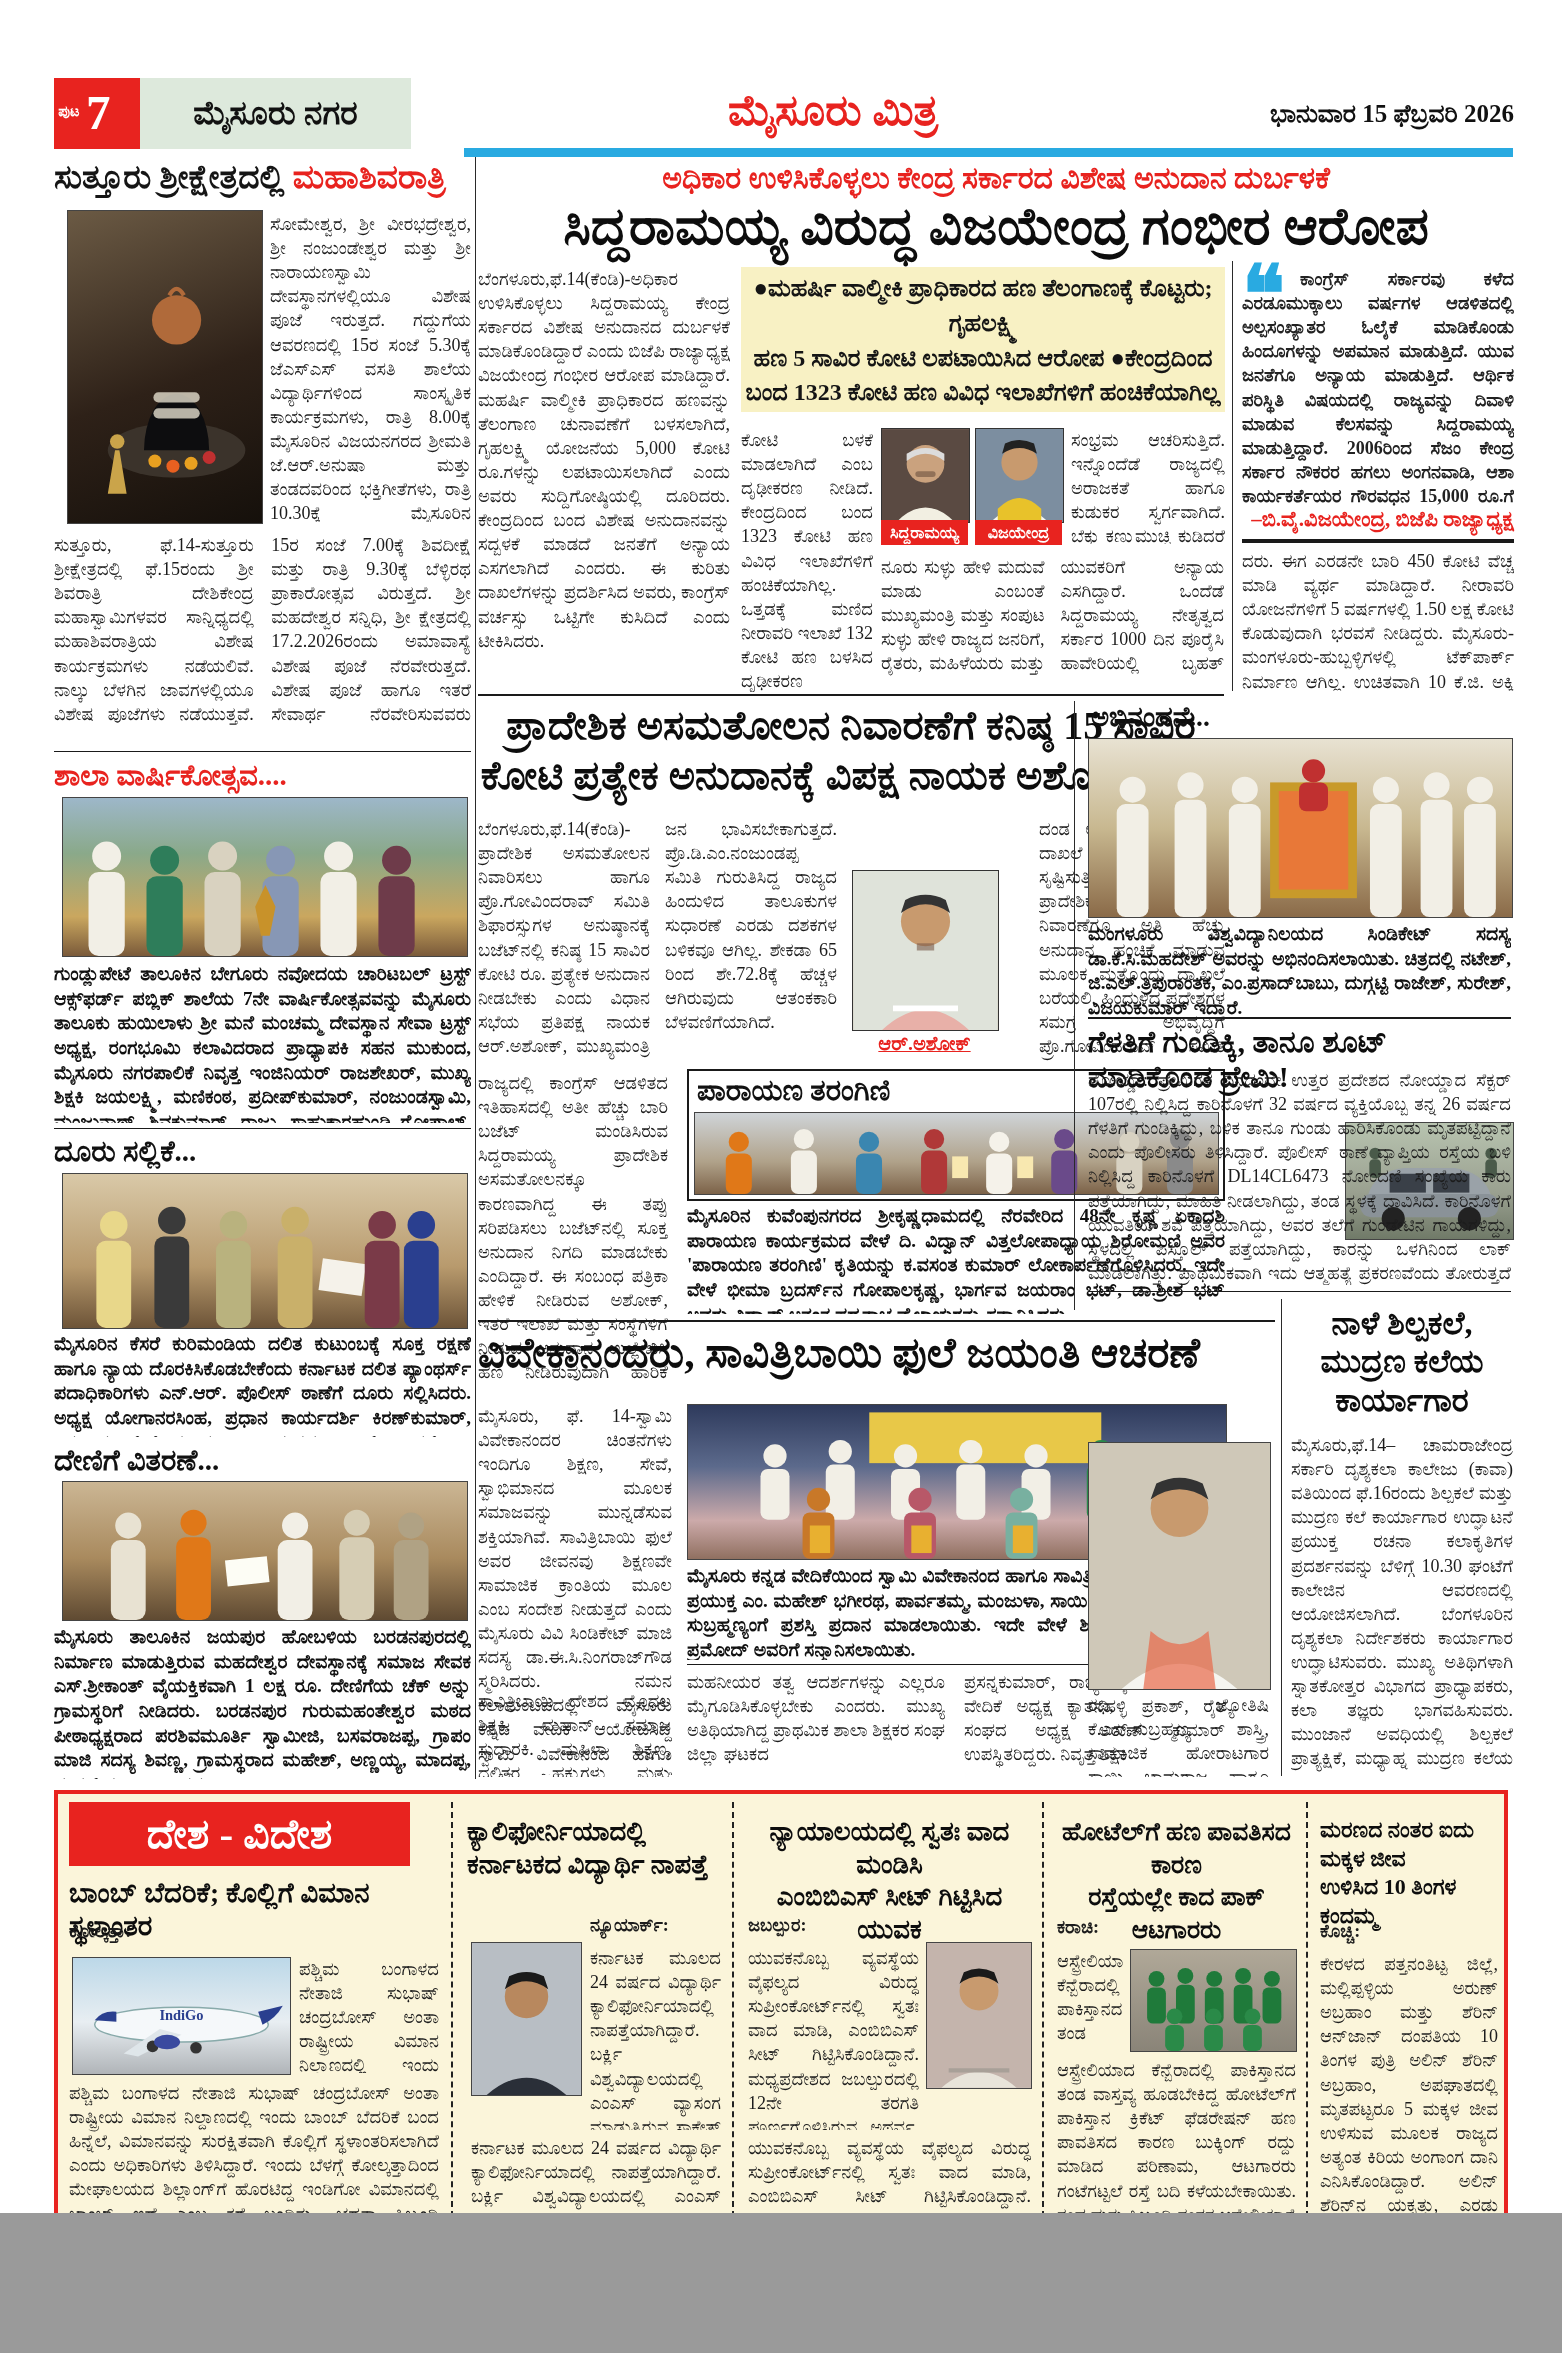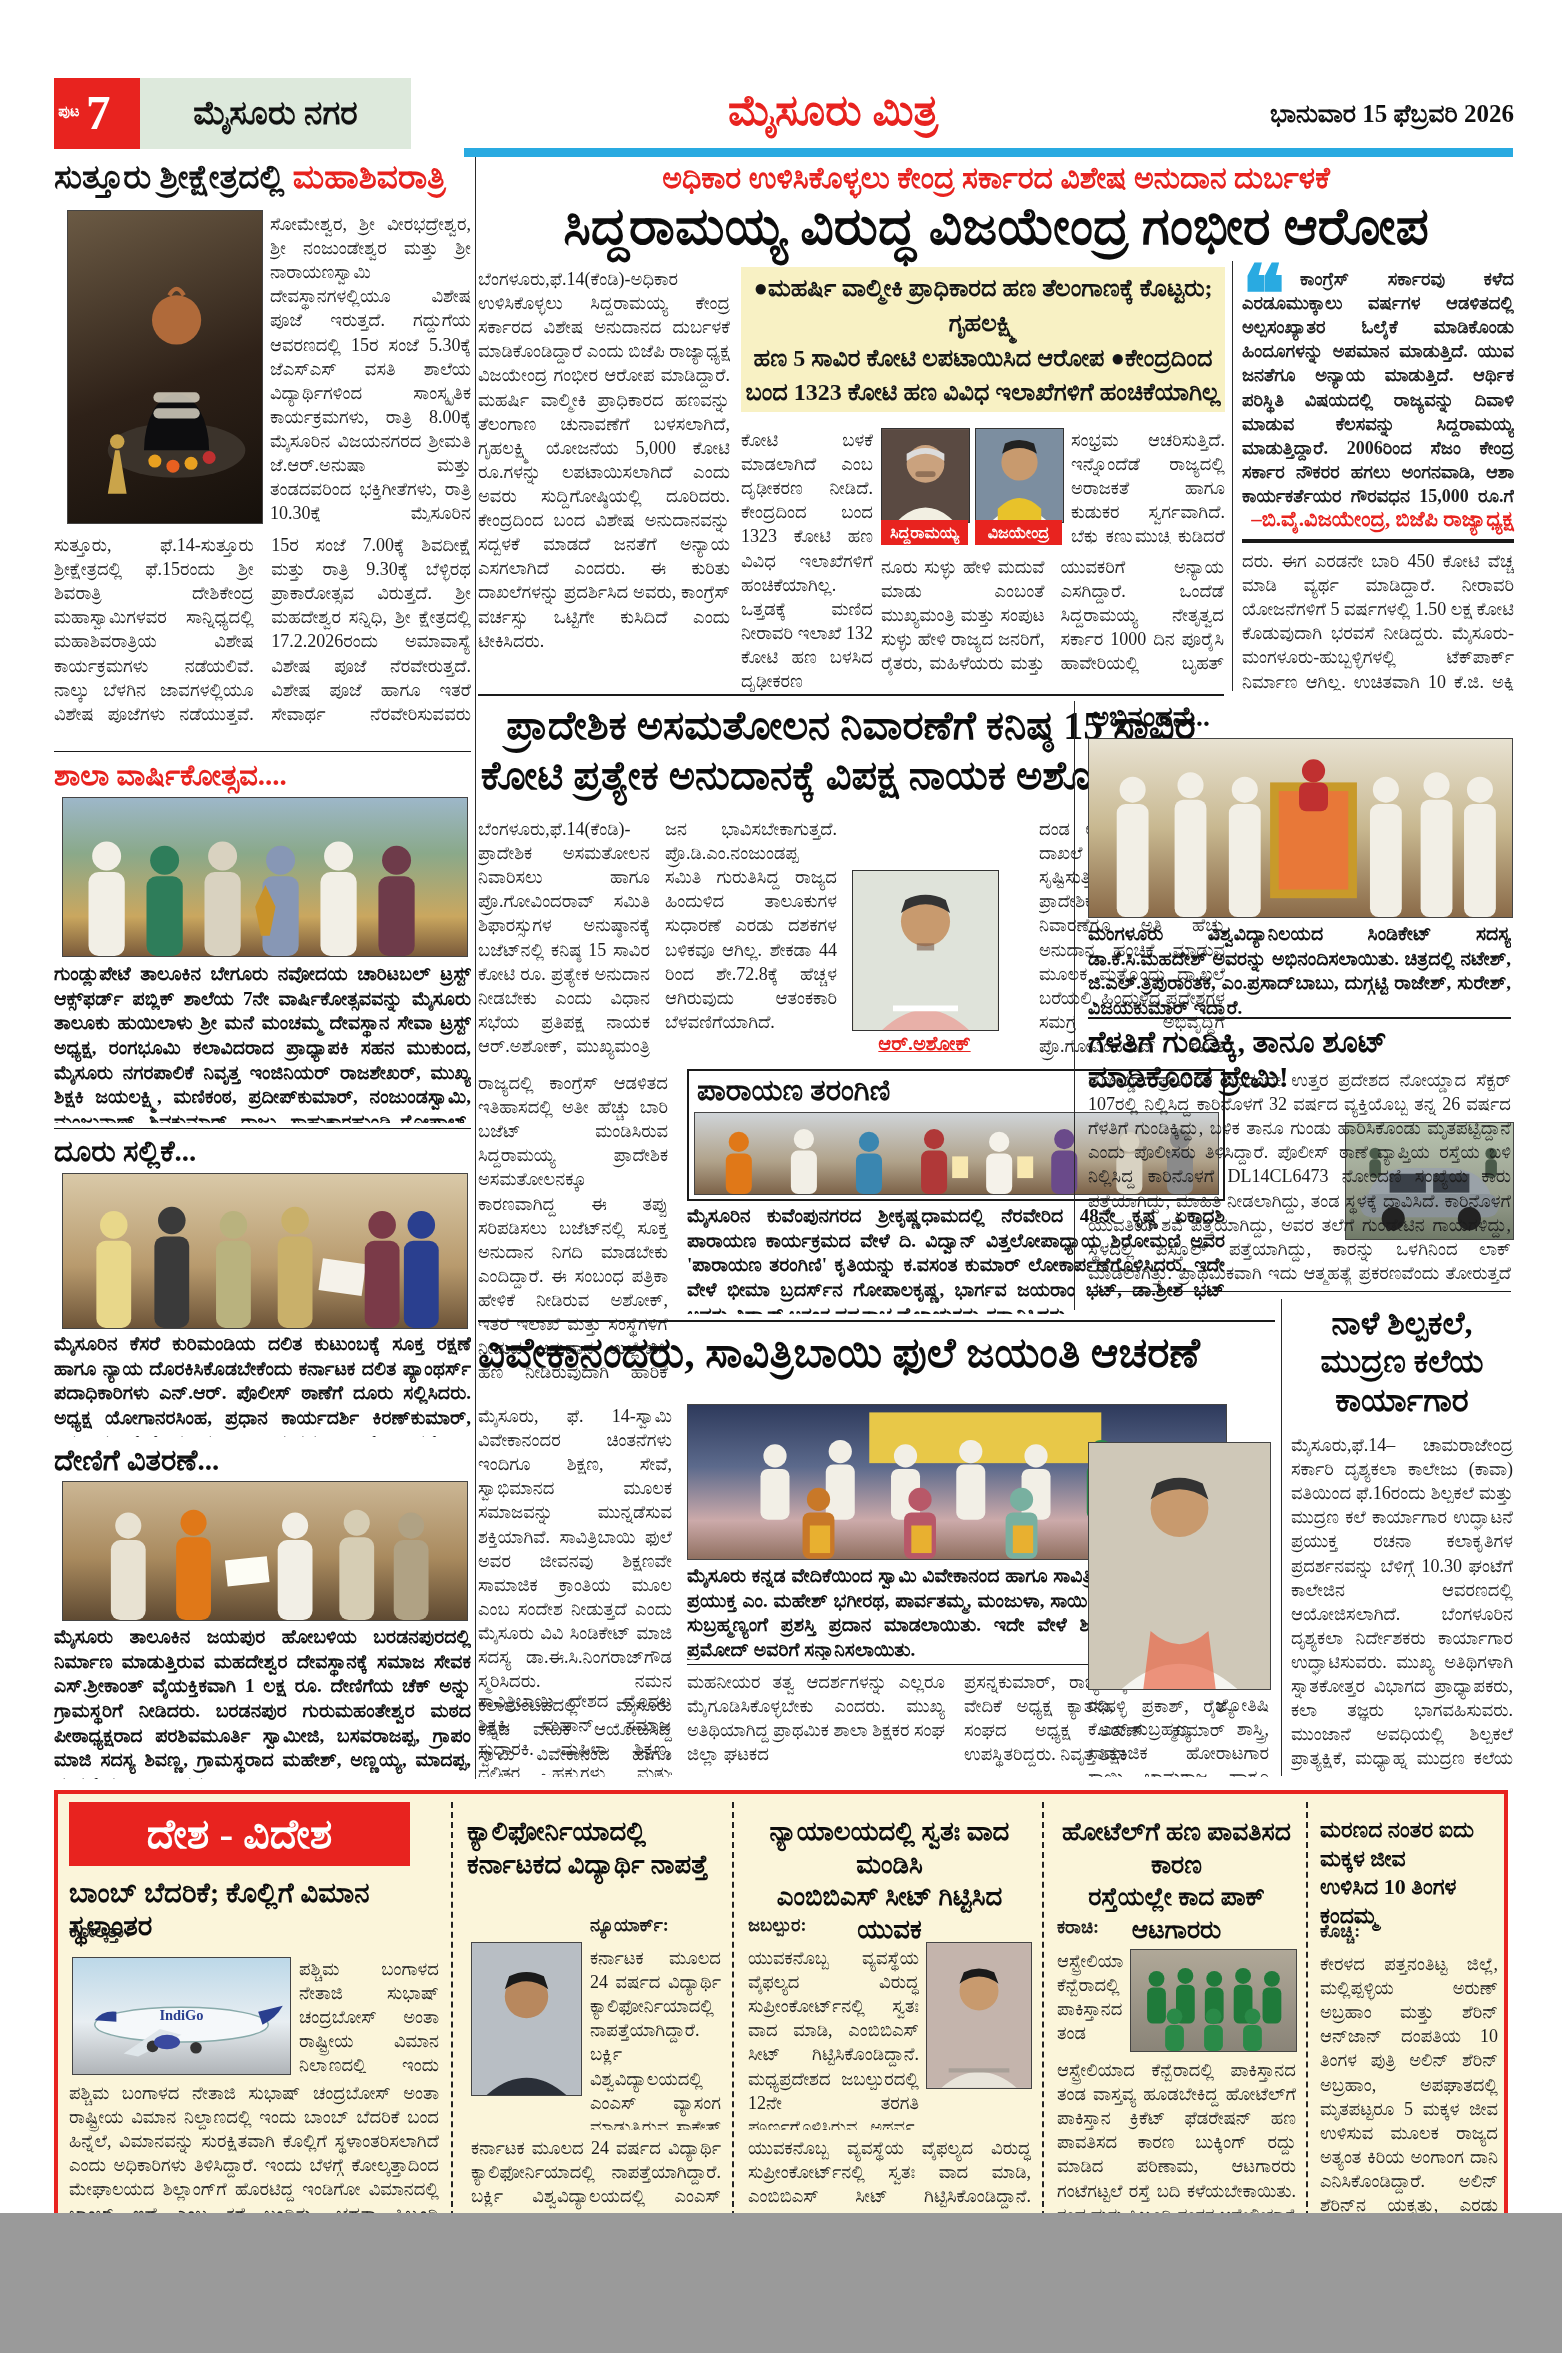--- a/index.html
+++ b/index.html
@@ -195,21 +195,21 @@
   <div class="abs" style="left:1242px;top:255px;width:52px;font-size:80px;font-weight:bold;color:#29aae1;line-height:1;">❝</div>
   <div class="abs jtext" style="left:1242px;top:267px;width:272px;height:239px;overflow:hidden;font-weight:bold;color:#222;text-indent:58px;">ಕಾಂಗ್ರೆಸ್ ಸರ್ಕಾರವು ಕಳೆದ ಎರಡೂಮುಕ್ಕಾಲು ವರ್ಷಗಳ ಆಡಳಿತದಲ್ಲಿ ಅಲ್ಪಸಂಖ್ಯಾತರ ಓಲೈಕೆ ಮಾಡಿಕೊಂಡು ಹಿಂದೂಗಳನ್ನು ಅಪಮಾನ ಮಾಡುತ್ತಿದೆ. ಯುವ ಜನತೆಗೂ ಅನ್ಯಾಯ ಮಾಡುತ್ತಿದೆ. ಆರ್ಥಿಕ ಪರಿಸ್ಥಿತಿ ವಿಷಯದಲ್ಲಿ ರಾಜ್ಯವನ್ನು ದಿವಾಳಿ ಮಾಡುವ ಕೆಲಸವನ್ನು ಸಿದ್ದರಾಮಯ್ಯ ಮಾಡುತ್ತಿದ್ದಾರೆ. 2006ರಿಂದ ಸೆಜಂ ಕೇಂದ್ರ ಸರ್ಕಾರ ನೌಕರರ ಹಗಲು ಅಂಗನವಾಡಿ, ಆಶಾ ಕಾರ್ಯಕರ್ತೆಯರ ಗೌರವಧನ 15,000 ರೂ.ಗೆ ಏರಿಸಿ ಕಾರ್ಯಕರ್ತೆಯರ ಗೌರವಧನವನ್ನೂ ಹೆಚ್ಚಿಸಿಲ್ಲ. ಆಶಾ ಕಾರ್ಯಕರ್ತೆಯರ ಗೌರವಧನವನ್ನೂ ಹೆಚ್ಚಿಸಿಲ್ಲ. ಬಿಸಿಯೂಟ ತಯಾರಕರ ಗೌರವಧನದ ಕುರಿತು ಚಕಾರ ಎತ್ತುತ್ತಿಲ್ಲ.</div>
   <div class="abs red" style="left:1242px;top:507px;width:272px;text-align:right;font-size:21px;font-weight:bold;">–ಬಿ.ವೈ.ವಿಜಯೇಂದ್ರ, ಬಿಜೆಪಿ ರಾಜ್ಯಾಧ್ಯಕ್ಷ</div>
   <div class="hrule" style="left:1242px;top:539px;width:272px;height:3.6px;"></div>
   <div class="abs jtext" style="left:1242px;top:549px;width:272px;height:142px;overflow:hidden;">ದರು. ಈಗ ಎರಡನೇ ಬಾರಿ 450 ಕೋಟಿ ವೆಚ್ಚ ಮಾಡಿ ವ್ಯರ್ಥ ಮಾಡಿದ್ದಾರೆ. ನೀರಾವರಿ ಯೋಜನೆಗಳಿಗೆ 5 ವರ್ಷಗಳಲ್ಲಿ 1.50 ಲಕ್ಷ ಕೋಟಿ ಕೊಡುವುದಾಗಿ ಭರವಸೆ ನೀಡಿದ್ದರು. ಮೈಸೂರು-ಮಂಗಳೂರು-ಹುಬ್ಬಳ್ಳಿಗಳಲ್ಲಿ ಟೆಕ್‌ಪಾರ್ಕ್ ನಿರ್ಮಾಣ ಆಗಿಲ್ಲ. ಉಚಿತವಾಗಿ 10 ಕೆ.ಜಿ. ಅಕ್ಕಿ ಕೊಡುವ ಜಾಹೀರಾತು ನೀಡಿ, ಕೇಂದ್ರ ಸರ್ಕಾರ ಕೊಡುತ್ತಿರುವ 5 ಕೆ.ಜಿ. ಯನ್ನೂ ಸಮರ್ಪಕ ವಿತರಣೆ ಮಾಡುತ್ತಿಲ್ಲ ಎಂದರು.</div>
 
   <div class="hrule" style="left:478px;top:694px;width:746px;height:2.2px;"></div>
   <div class="abs preline" style="left:478px;top:701px;width:746px;text-align:center;font-size:40px;font-weight:bold;line-height:1.25;color:#0d0d0d;">ಪ್ರಾದೇಶಿಕ ಅಸಮತೋಲನ ನಿವಾರಣೆಗೆ ಕನಿಷ್ಠ 15 ಸಾವಿರ
 ಕೋಟಿ ಪ್ರತ್ಯೇಕ ಅನುದಾನಕ್ಕೆ ವಿಪಕ್ಷ ನಾಯಕ ಅಶೋಕ್ ಆಗ್ರಹ</div>
   <div class="abs jtext" style="left:478px;top:817px;width:172px;height:246px;overflow:hidden;">ಬೆಂಗಳೂರು,ಫೆ.14(ಕೆಂಡಿ)-ಪ್ರಾದೇಶಿಕ ಅಸಮತೋಲನ ನಿವಾರಿಸಲು ಹಾಗೂ ಪ್ರೊ.ಗೋವಿಂದರಾವ್ ಸಮಿತಿ ಶಿಫಾರಸ್ಸುಗಳ ಅನುಷ್ಠಾನಕ್ಕೆ ಬಜೆಟ್‌ನಲ್ಲಿ ಕನಿಷ್ಠ 15 ಸಾವಿರ ಕೋಟಿ ರೂ. ಪ್ರತ್ಯೇಕ ಅನುದಾನ ನೀಡಬೇಕು ಎಂದು ವಿಧಾನ ಸಭೆಯ ಪ್ರತಿಪಕ್ಷ ನಾಯಕ ಆರ್.ಅಶೋಕ್, ಮುಖ್ಯಮಂತ್ರಿ ಸಿದ್ದರಾಮಯ್ಯ ಅವರನ್ನು ಒತ್ತಾಯಿಸಿದ್ದಾರೆ.</div>
-  <div class="abs jtext" style="left:665px;top:817px;width:172px;height:246px;overflow:hidden;">ಜನ ಭಾವಿಸಬೇಕಾಗುತ್ತದೆ. ಪ್ರೊ.ಡಿ.ಎಂ.ನಂಜುಂಡಪ್ಪ ಸಮಿತಿ ಗುರುತಿಸಿದ್ದ ರಾಜ್ಯದ ಹಿಂದುಳಿದ ತಾಲೂಕುಗಳ ಸುಧಾರಣೆ ಎರಡು ದಶಕಗಳ ಬಳಿಕವೂ ಆಗಿಲ್ಲ. ಶೇಕಡಾ 44 ರಿಂದ ಶೇ.72.8ಕ್ಕೆ ಹೆಚ್ಚಳ ಆಗಿರುವುದು ಆತಂಕಕಾರಿ ಬೆಳವಣಿಗೆಯಾಗಿದೆ.</div>
+  <div class="abs jtext" style="left:665px;top:817px;width:172px;height:246px;overflow:hidden;">ಜನ ಭಾವಿಸಬೇಕಾಗುತ್ತದೆ. ಪ್ರೊ.ಡಿ.ಎಂ.ನಂಜುಂಡಪ್ಪ ಸಮಿತಿ ಗುರುತಿಸಿದ್ದ ರಾಜ್ಯದ ಹಿಂದುಳಿದ ತಾಲೂಕುಗಳ ಸುಧಾರಣೆ ಎರಡು ದಶಕಗಳ ಬಳಿಕವೂ ಆಗಿಲ್ಲ. ಶೇಕಡಾ 65 ರಿಂದ ಶೇ.72.8ಕ್ಕೆ ಹೆಚ್ಚಳ ಆಗಿರುವುದು ಆತಂಕಕಾರಿ ಬೆಳವಣಿಗೆಯಾಗಿದೆ.</div>
   <div class="photo" style="left:852px;top:870px;width:145px;height:159px;border:0.7px solid #333;background:linear-gradient(180deg,#e8e4da 0%,#c8b8a0 100%);">
     <svg class="icon" width="145" height="159" viewBox="0 0 200 220">
       <rect width="200" height="220" fill="#dfe3da"></rect>
       <circle cx="100" cy="70" r="34" fill="#c89a6e"></circle>
       <path d="M66 58 q34 -24 68 0 l-6 -18 q-28 -14 -56 0 z" fill="#333"></path>
       <path d="M40 220 q60 -56 120 0 z" fill="#e8b0a8"></path>
       <path d="M55 190 l90 0" stroke="#fff" stroke-width="8"></path>
       <rect x="88" y="100" width="24" height="10" fill="#7a5a4a" opacity="0.6"></rect>
     </svg>
   </div>

